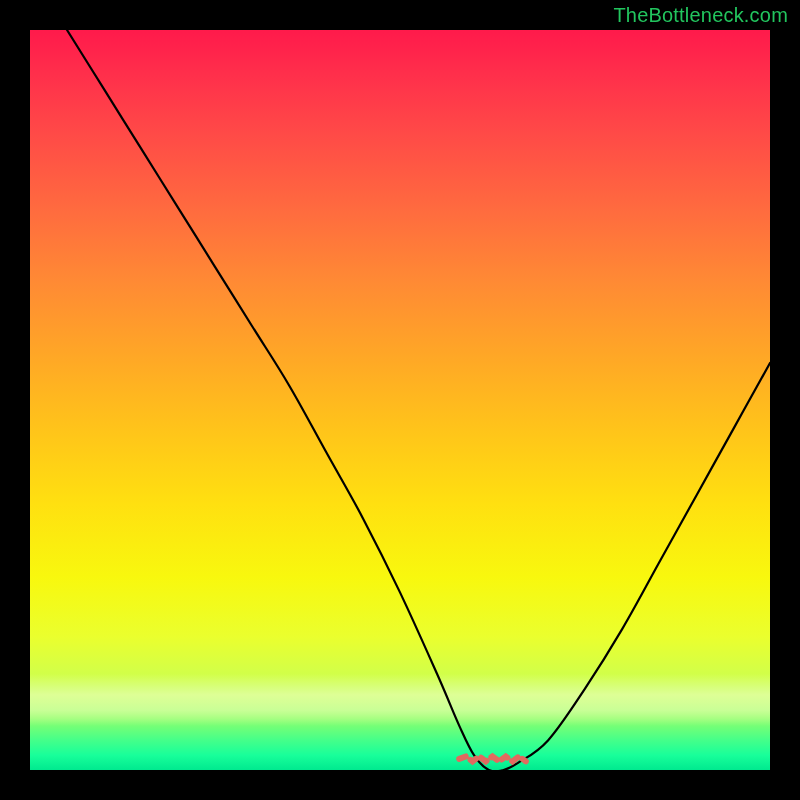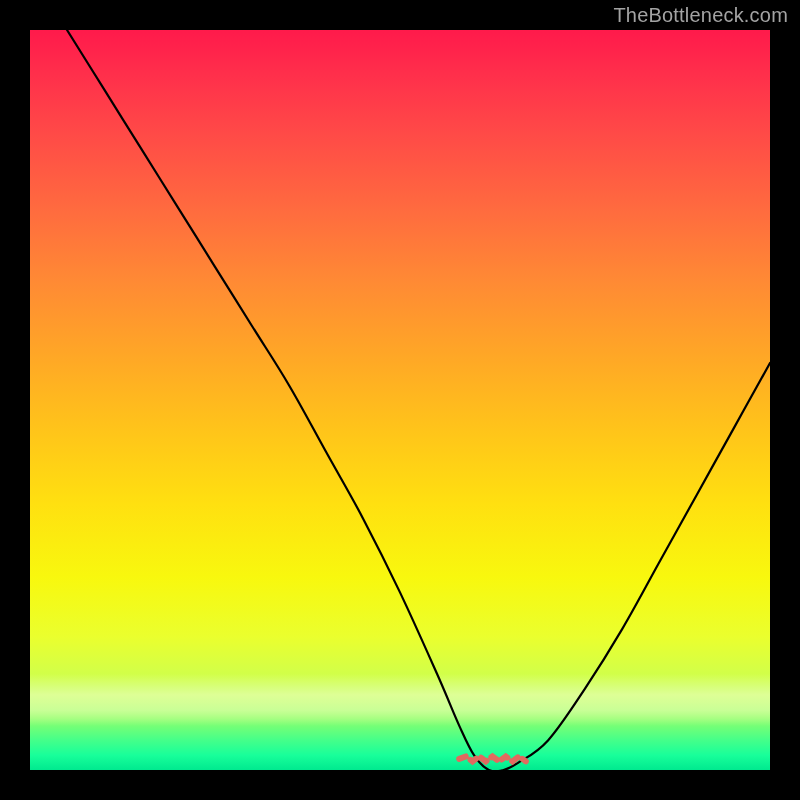--- a/index.html
+++ b/index.html
@@ -55,21 +55,21 @@
     background: linear-gradient(to bottom, rgba(255,255,200,0.0) 0%, rgba(255,255,200,0.55) 40%, rgba(255,255,210,0.45) 70%, rgba(255,255,200,0.0) 100%);
   }
   .curve {
     position: absolute;
     inset: 0;
   }
   .watermark {
     position: absolute;
     top: 4px;
     right: 12px;
-    color: #a3a3a3;
+    color: #22c55e;
     font-size: 20px;
     font-weight: 500;
     letter-spacing: 0.2px;
     user-select: none;
   }
 </style>
 </head>
 <body>
 
 <div class="root">

